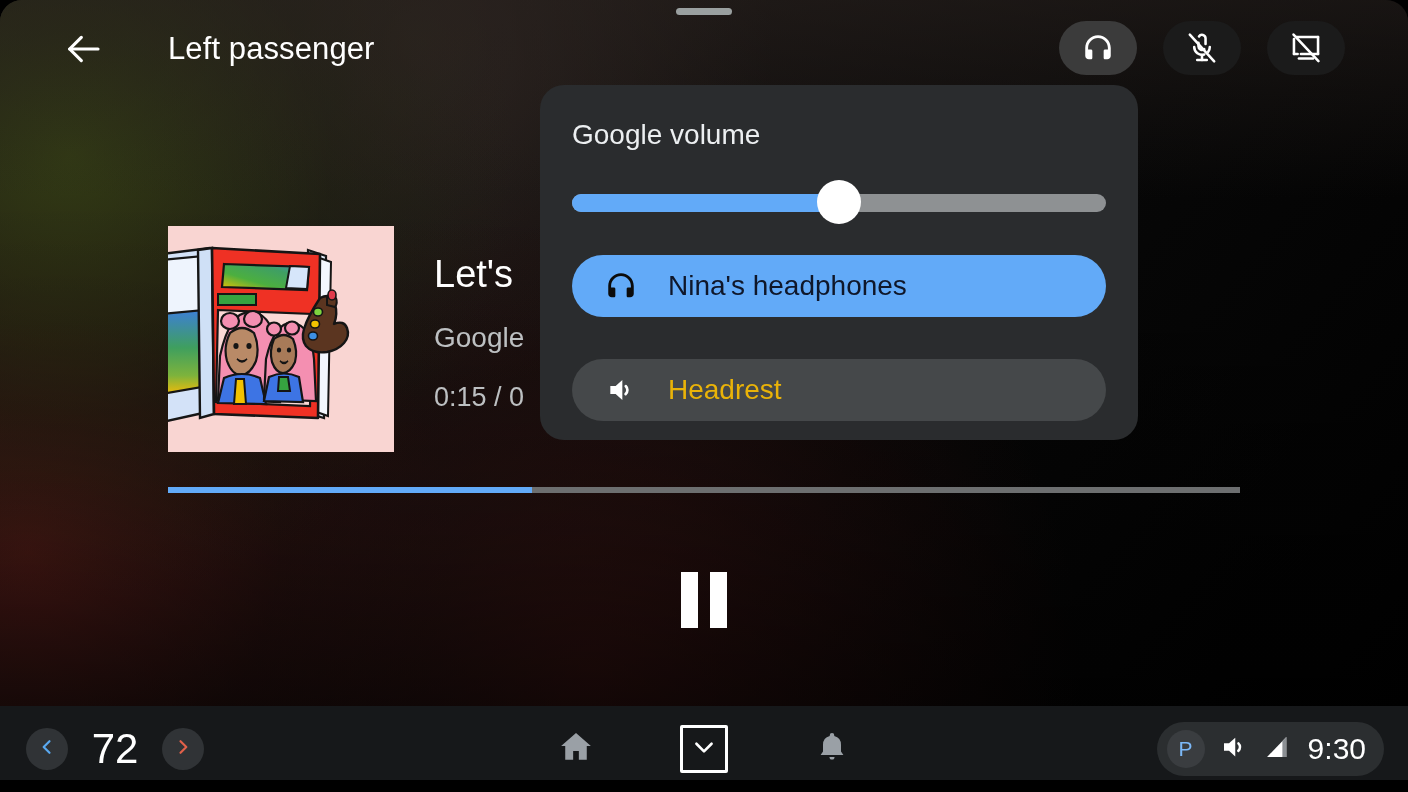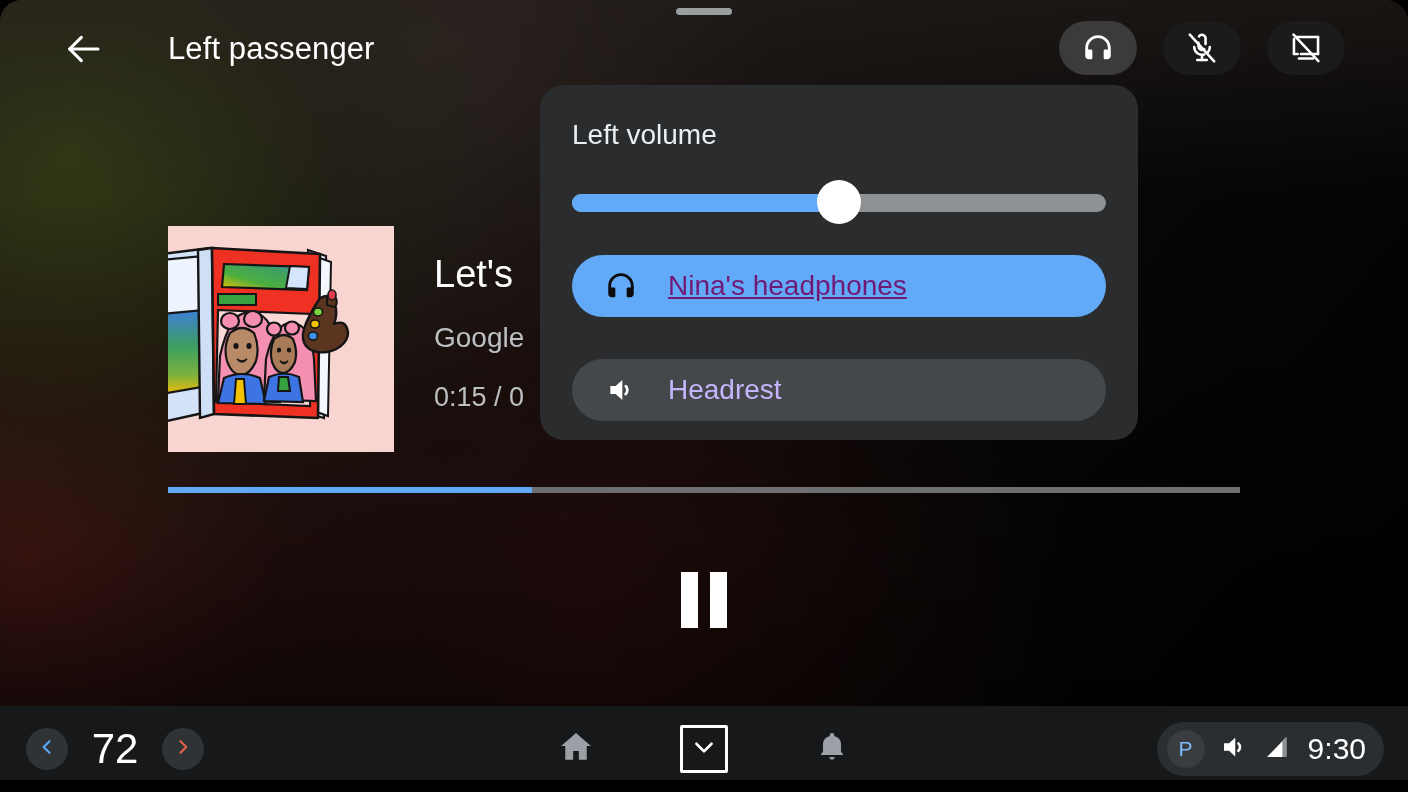--- a/index.html
+++ b/index.html
@@ -120,23 +120,23 @@
   .dev-row{
     position:absolute; left:32px; width:534px; height:62px;
     border-radius:31px; display:flex; align-items:center;
   }
   .dev-row .ico{
     width:34px; height:34px; margin-left:32px;
     display:flex; align-items:center; justify-content:center; flex:0 0 auto;
   }
   .dev-row .lbl{ margin-left:30px; font-size:28px; line-height:34px; white-space:nowrap; }
   #dev-row-0{ top:170px; background:#62aaf8; }
-  #dev-row-0 .lbl{ color:#701a75;text-decoration:underline; }
+  #dev-row-0 .lbl{ color:#0f172a; }
   #dev-row-1{ top:274px; background:#45484a; }
-  #dev-row-1 .lbl{ color:#c4b5fd; }
+  #dev-row-1 .lbl{ color:#eab308; }
 
   
   .sysbar{
     position:absolute; left:0; top:706px; width:1408px; height:74px;
     background:#16181a;
   }
   .temp-group{ position:absolute; left:26px; top:17px; height:52px; display:flex; align-items:center; }
   .circ-btn{
     width:42px; height:42px; border-radius:50%; background:#303336;
     display:flex; align-items:center; justify-content:center;
@@ -301,21 +301,21 @@
     </div>
 
     <div class="pause-btn">
       <span style="display:flex;gap:12px;">
         <span class="pause-bar"></span>
           <span class="pause-bar"></span>
       </span>
     </div>
 
     <div class="popup">
-      <div class="popup-title">Left volume</div>
+      <div class="popup-title">Google volume</div>
 
       <div class="vol-slider">
         <div class="vol-track"></div>
         <div class="vol-fill" style="width: 50%;"></div>
         <div class="vol-thumb" style="left: 50%;"></div>
       </div>
 
       <div class="dev-row" id="dev-row-0">
         <span class="ico">
           <svg width="34" height="34" viewBox="0 0 24 24" fill="#0b0b0b">

